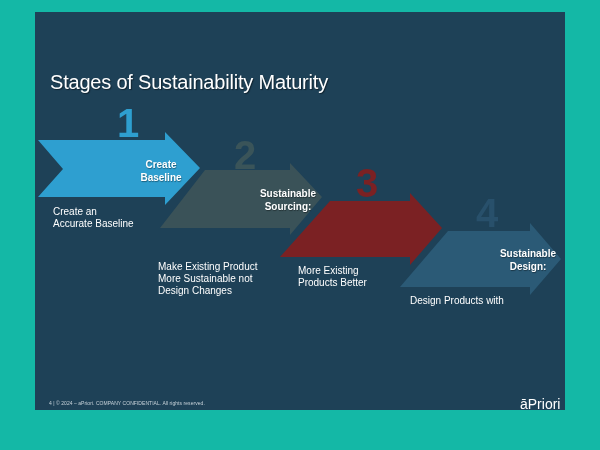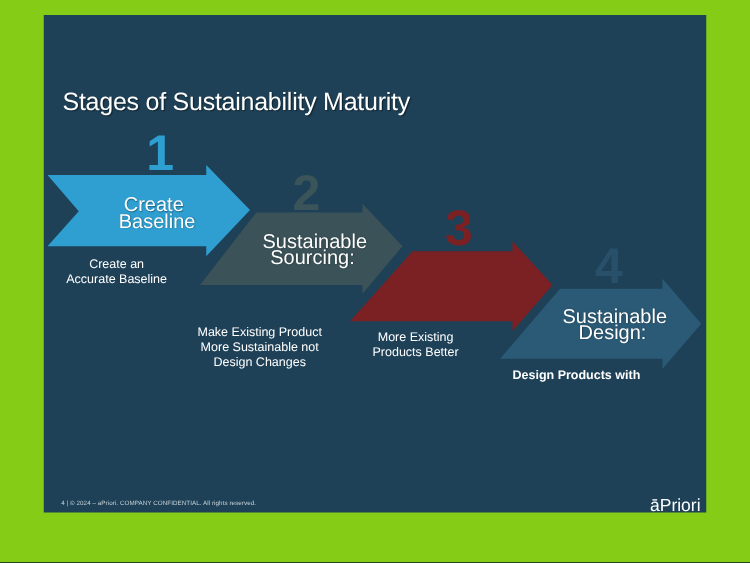--- a/index.html
+++ b/index.html
@@ -8,21 +8,21 @@
       width: 600px;
       height: 450px;
       background: #020c0c;
       overflow: hidden;
       font-family: "Liberation Sans", sans-serif;
     }
     .viewport {
       position: relative;
       width: 600px;
       height: 450px;
-      background: #84cc16;
+      background: #14b8a6;
     }
     .slide {
       position: absolute;
       left: 35px;
       top: 12px;
       width: 530px;
       height: 398px;
       background: #1e4157;
       overflow: hidden;
     }
@@ -44,35 +44,35 @@
       height: 398px;
     }
     .stage-num {
       position: absolute;
       font-weight: bold;
       font-size: 40px;
       line-height: 40px;
     }
     .arrow-label {
       position: absolute;
-      font-weight: normal;
-      font-size: 16px;
+      font-weight: bold;
+      font-size: 10px;
       line-height: 13px;
       color: #ffffff;
       text-align: center;
       white-space: nowrap;
       text-shadow: 0.5px 0.5px 1px rgba(0,0,0,0.4);
+      margin-left: 38px;
     }
     .desc {
       position: absolute;
       font-size: 10px;
       line-height: 12px;
       color: #ffffff;
       white-space: nowrap;
-      text-align: center;
     }
     .footer {
       position: absolute;
       left: 14px;
       top: 388px;
       font-size: 5px;
       color: #c8d3da;
       white-space: nowrap;
       letter-spacing: 0.05px;
     }
@@ -131,20 +131,20 @@
     </div>
     <div class="desc" style="left:123px; top:225px;margin-top:24px;">
       <div>Make Existing Product</div>
       <div>More Sustainable not</div>
       <div>Design Changes</div>
     </div>
     <div class="desc" style="left:263px; top:253px;">
       <div>More Existing</div>
       <div>Products Better</div>
     </div>
-    <div class="desc" style="left:375px; top:283px;font-weight:bold;">
+    <div class="desc" style="left:375px; top:283px;">
       <div>Design Products with</div>
     </div>
 
     <div class="footer">4  |  © 2024 – aPriori. COMPANY CONFIDENTIAL. All rights reserved.</div>
     <div class="logo">āPriori</div>
   </div>
 </div>
 
 </body></html>

